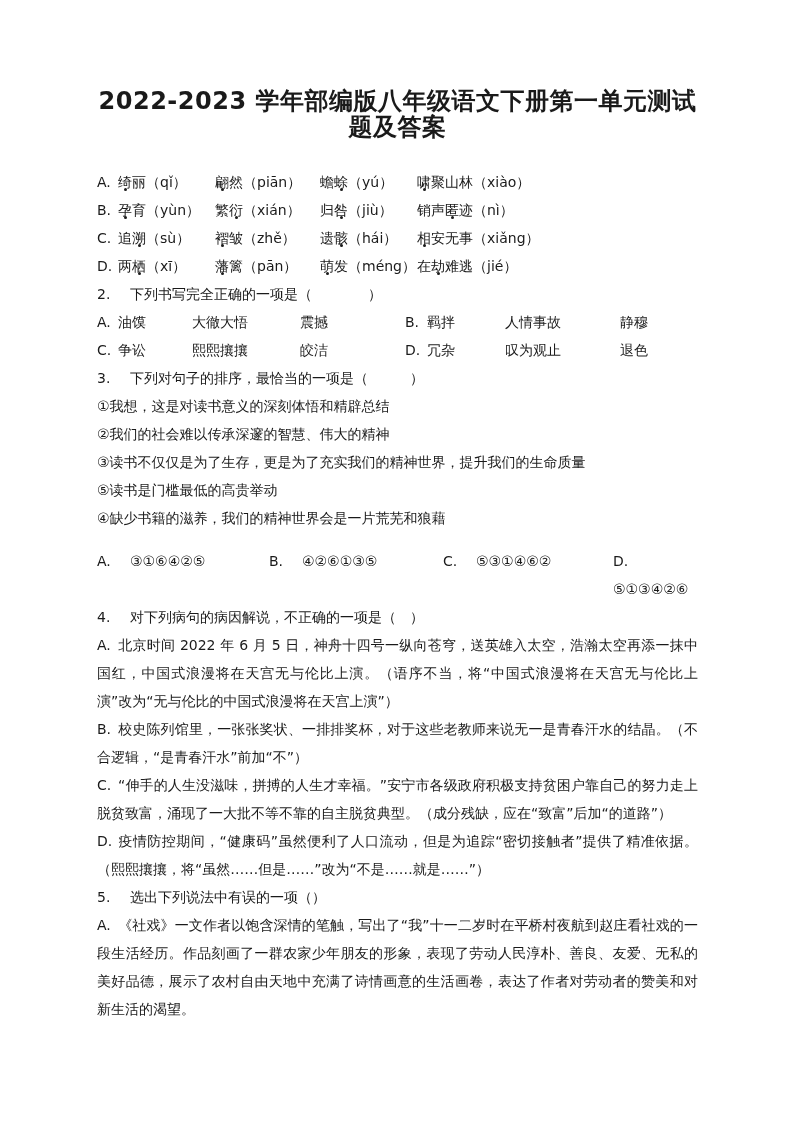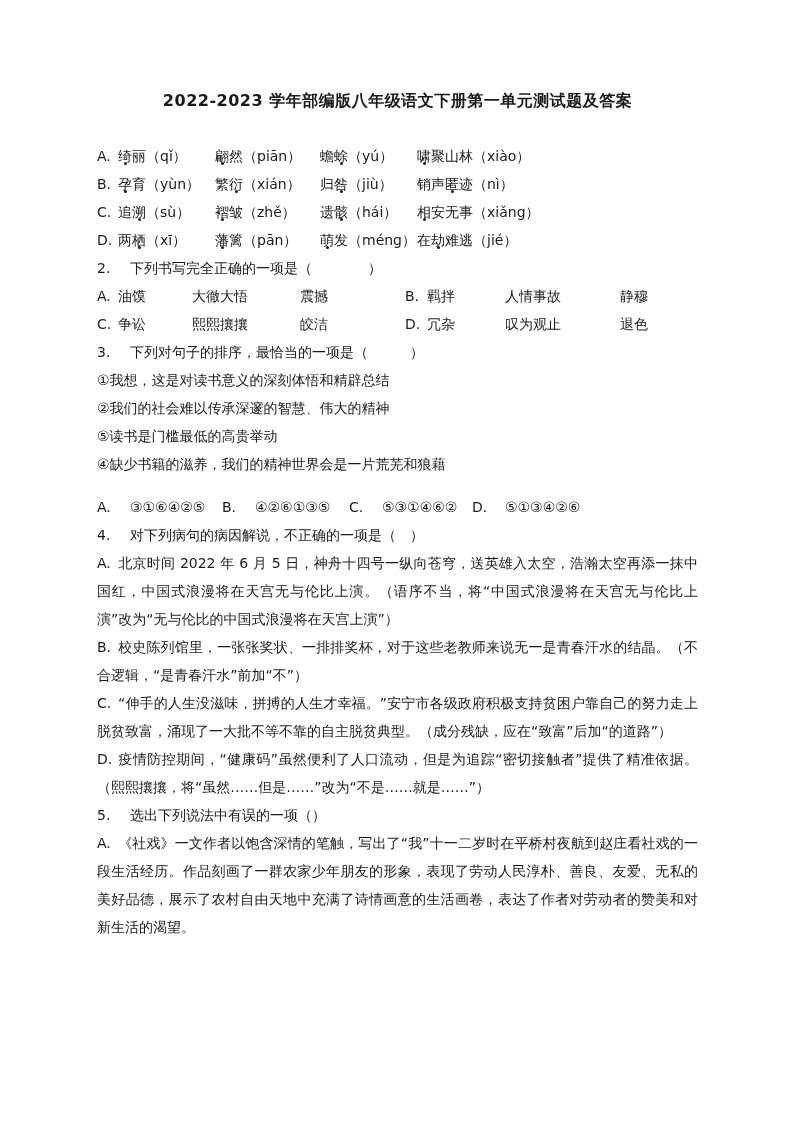--- a/index.html
+++ b/index.html
@@ -6,21 +6,21 @@
   html, body { margin: 0; padding: 0; }
   body {
     width: 793px; height: 1122px;
     background: #ffffff;
     color: #1a1a1a;
     font-family: "DejaVu Sans", "Liberation Sans", sans-serif;
     font-size: 14px;
   }
   .page { padding: 88px 95px 30px 97px; }
   .title {
-    font-size: 16px; font-weight: 700; text-align: center;
+    font-size: 24px; font-weight: 700; text-align: center;
     margin: 0 0 28px 0; letter-spacing: 0.5px; line-height: 26px;
   }
   .line { line-height: 28px; }
   .qno { display: inline-block; min-width: 33px; }
   .optlabel { display: inline-block; min-width: 21px; }
   
   .optgrid1 {
     display: grid;
     grid-template-columns: 21px 97px 105px 97px 1fr;
     line-height: 28px;
@@ -30,20 +30,21 @@
     display: grid;
     grid-template-columns: 21px 74px 108px 105px 22px 78px 115px 1fr;
     line-height: 28px;
   }
   
   .optgrid3 {
     display: grid;
     grid-template-columns: 125px 127px 123px 1fr;
     line-height: 28px;
     margin-top: 15px;
+    gap: 47px;
   }
   .optgrid3 .optlabel { min-width: 33px; }
   
   .em { position: relative; }
   .em::after {
     content: "";
     position: absolute;
     left: 50%; bottom: -1px;
     width: 3px; height: 3px; margin-left: -1.5px;
     background: currentColor; border-radius: 50%;
@@ -115,20 +116,21 @@
     <span>叹为观止</span>
     <span>退色</span>
   </div>
 
   <div class="line">
     <span class="qno">3.</span><span>下列对句子的排序，最恰当的一项是</span><span>（　　　）</span>
   </div>
 
   <div class="line">①我想，这是对读书意义的深刻体悟和精辟总结</div>
   <div class="line">②我们的社会难以传承深邃的智慧、伟大的精神</div>
+  <div class="line">③读书不仅仅是为了生存，更是为了充实我们的精神世界，提升我们的生命质量</div>
   <div class="line">⑤读书是门槛最低的高贵举动</div>
   <div class="line">④缺少书籍的滋养，我们的精神世界会是一片荒芜和狼藉</div>
 
   <div class="optgrid3">
     <span><span class="optlabel">A.</span><span>③①⑥④②⑤</span></span>
     <span><span class="optlabel">B.</span><span>④②⑥①③⑤</span></span>
     <span><span class="optlabel">C.</span><span>⑤③①④⑥②</span></span>
     <span><span class="optlabel">D.</span><span>⑤①③④②⑥</span></span>
   </div>
 

